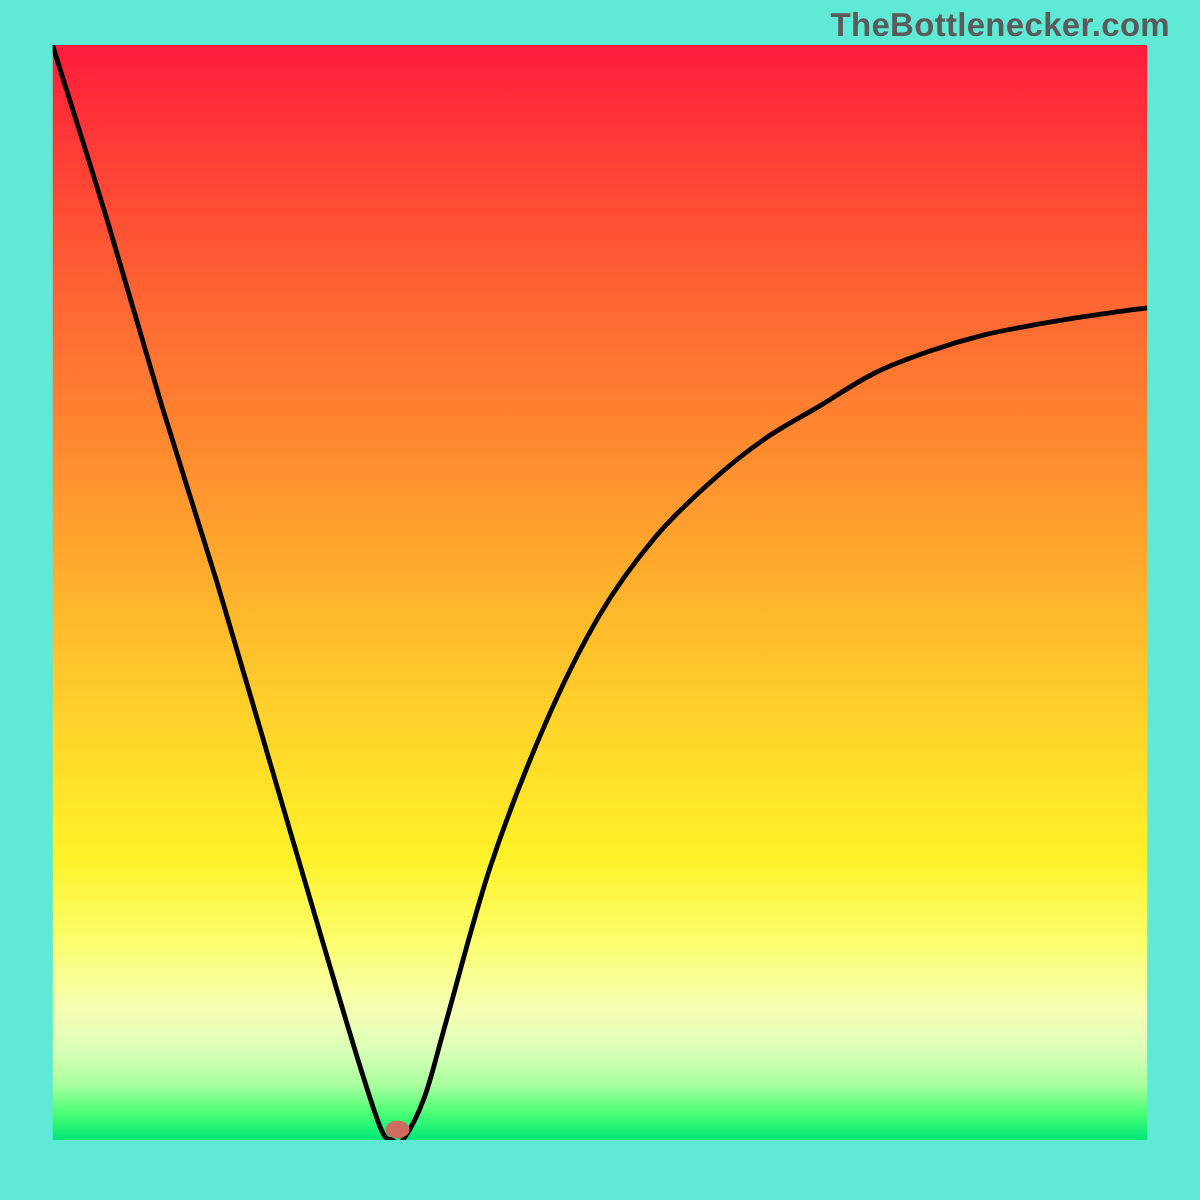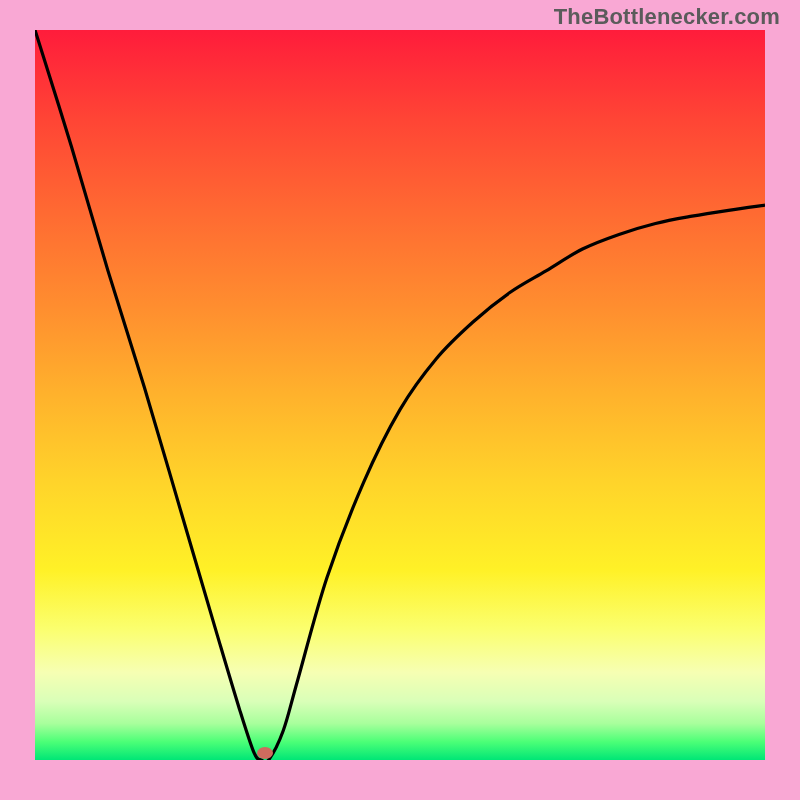--- a/index.html
+++ b/index.html
@@ -7,21 +7,21 @@
     padding: 0;
     width: 800px;
     height: 800px;
     background: #000;
     font-family: Arial, Helvetica, sans-serif;
   }
   .frame {
     position: relative;
     width: 800px;
     height: 800px;
-    background: #f9a8d4;
+    background: #5eead4;
   }
   .watermark {
     position: absolute;
     top: 4px;
     right: 20px;
     color: #5b5b5b;
     font-size: 22px;
     font-weight: 600;
     letter-spacing: 0.2px;
     z-index: 30;

